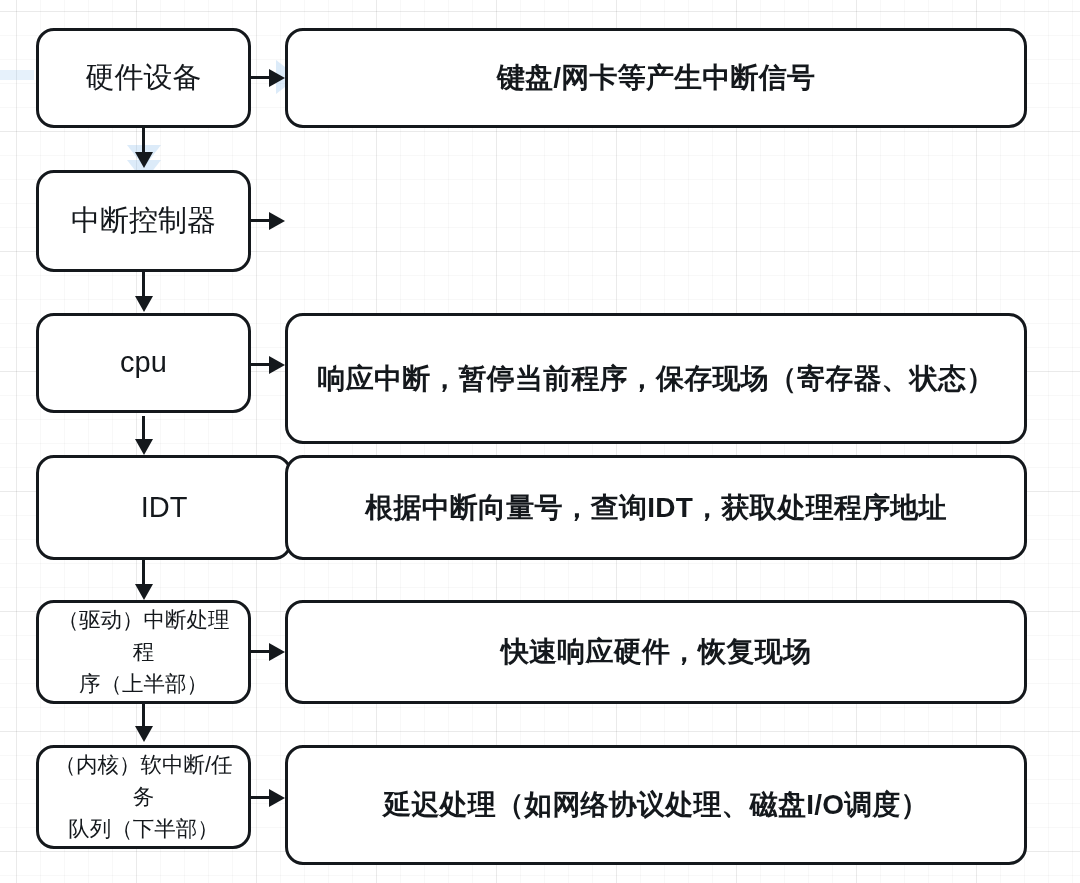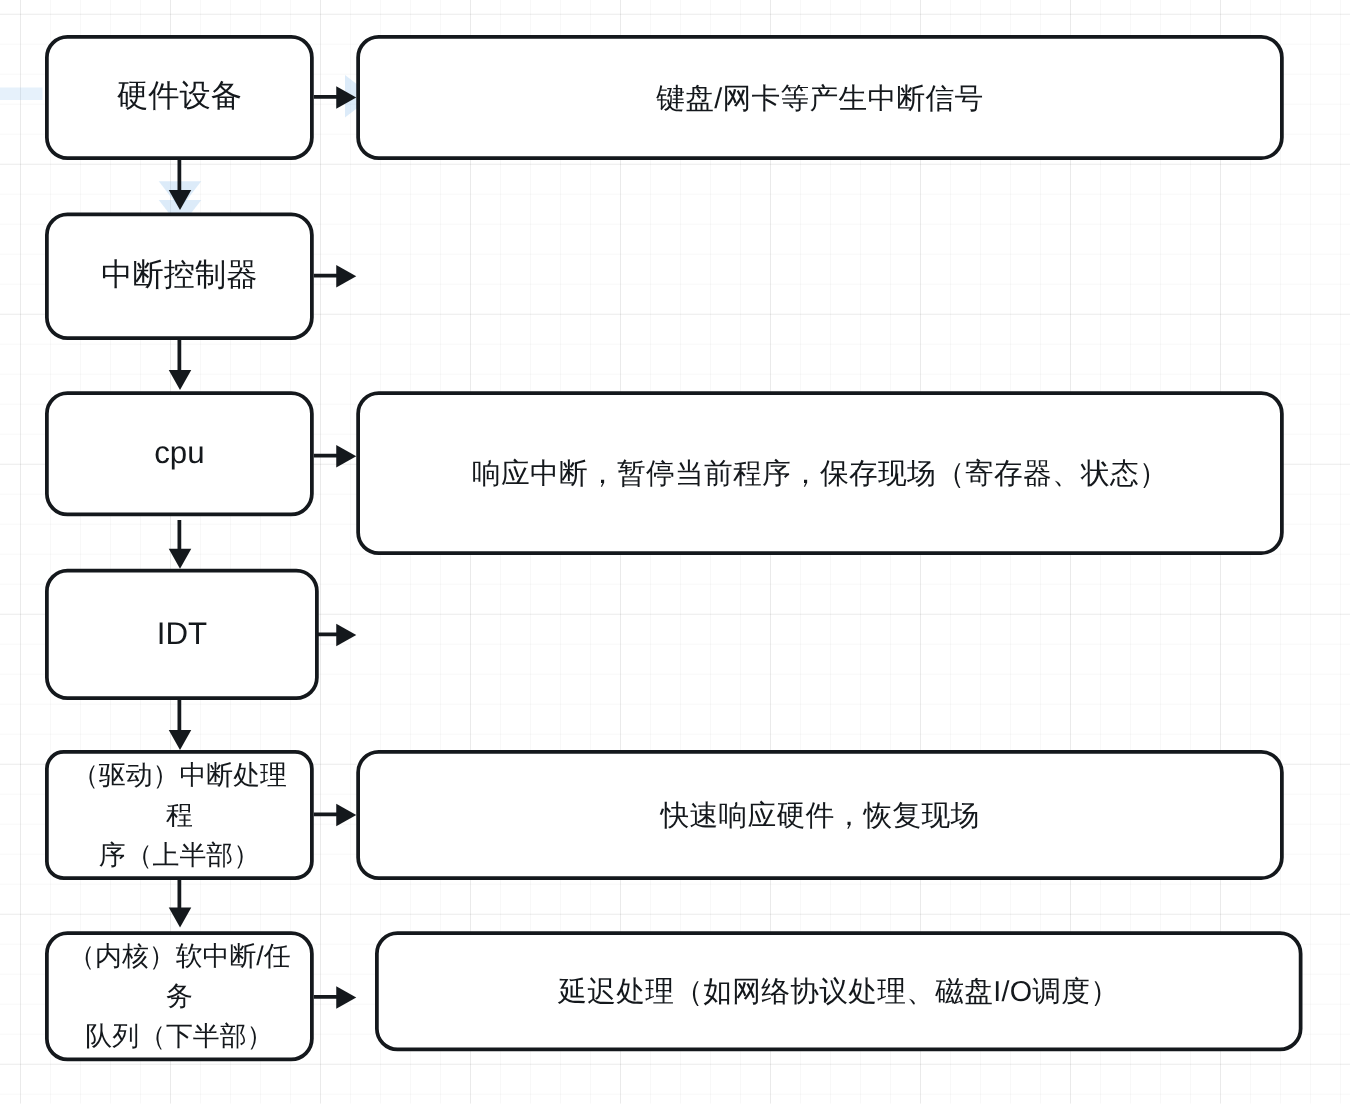--- a/index.html
+++ b/index.html
@@ -63,29 +63,30 @@
     text-align: center;
     color: #14181c;
     z-index: 3;
   }
   .node .label {
     line-height: 1.42;
     white-space: pre-line;
     padding: 0 10px;
   }
   .node-left .label {
-    font-size: 25px;
+    font-size: 29px;
   }
   .node-left.two-line .label {
     font-size: 21.5px;
     line-height: 1.5;
   }
   .node-right .label {
-    font-size: 23px;
+    font-size: 28px;
     letter-spacing: 0.2px;
+    font-weight: bold;
   }
 
   
   .edge {
     position: absolute;
     z-index: 2;
   }
   .edge-line-h {
     height: 3px;
     background: #14181c;
@@ -144,43 +145,46 @@
     <span class="label">cpu</span>
   </div>
   <div class="edge edge-line-h" style="left:251px; top:363px; width:24px;"></div>
   <div class="arrow-head-right" style="left:269px; top:355.5px;"></div>
   <div class="node node-right" style="left:285px; top:313px; width:742px; height:131px;">
     <span class="label">响应中断，暂停当前程序，保存现场（寄存器、状态）</span>
   </div>
   <div class="edge edge-line-v" style="left:142px; top:416px; height:27px;"></div>
   <div class="arrow-head-down" style="left:134.5px; top:439px;"></div>
 
-  <div class="node node-left" style="left:36px; top:455px; width:219px; height:105px;">
+  <div class="node node-left" style="left:36px; top:455px; width:256px; height:105px;">
     <span class="label">IDT</span>
   </div>
   <div class="edge edge-line-h" style="left:251px; top:506px; width:24px;"></div>
   <div class="arrow-head-right" style="left:269px; top:498.5px;"></div>
+  <div class="node node-right" style="left:285px; top:455px; width:742px; height:105px;">
+    <span class="label">根据中断向量号，查询IDT，获取处理程序地址</span>
+  </div>
   <div class="edge edge-line-v" style="left:142px; top:560px; height:28px;"></div>
   <div class="arrow-head-down" style="left:134.5px; top:584px;"></div>
 
-  <div class="node node-left two-line" style="left:36px; top:600px; width:215px; height:104px;border-radius:15px;">
+  <div class="node node-left two-line" style="left:36px; top:600px; width:215px; height:104px;">
     <span class="label">（驱动）中断处理程
 序（上半部）</span>
   </div>
   <div class="edge edge-line-h" style="left:251px; top:650px; width:24px;"></div>
   <div class="arrow-head-right" style="left:269px; top:642.5px;"></div>
   <div class="node node-right" style="left:285px; top:600px; width:742px; height:104px;justify-content:center;">
     <span class="label">快速响应硬件，恢复现场</span>
   </div>
   <div class="edge edge-line-v" style="left:142px; top:704px; height:26px;"></div>
   <div class="arrow-head-down" style="left:134.5px; top:726px;"></div>
 
   <div class="node node-left two-line" style="left:36px; top:745px; width:215px; height:104px;justify-content:center;">
     <span class="label">（内核）软中断/任务
 队列（下半部）</span>
   </div>
   <div class="edge edge-line-h" style="left:251px; top:796px; width:24px;"></div>
   <div class="arrow-head-right" style="left:269px; top:788.5px;"></div>
-  <div class="node node-right" style="left:300px; top:745px; width:742px; height:96px;">
+  <div class="node node-right" style="left:285px; top:745px; width:742px; height:120px;">
     <span class="label">延迟处理（如网络协议处理、磁盘I/O调度）</span>
   </div>
 
 </div>
 
 </body></html>

